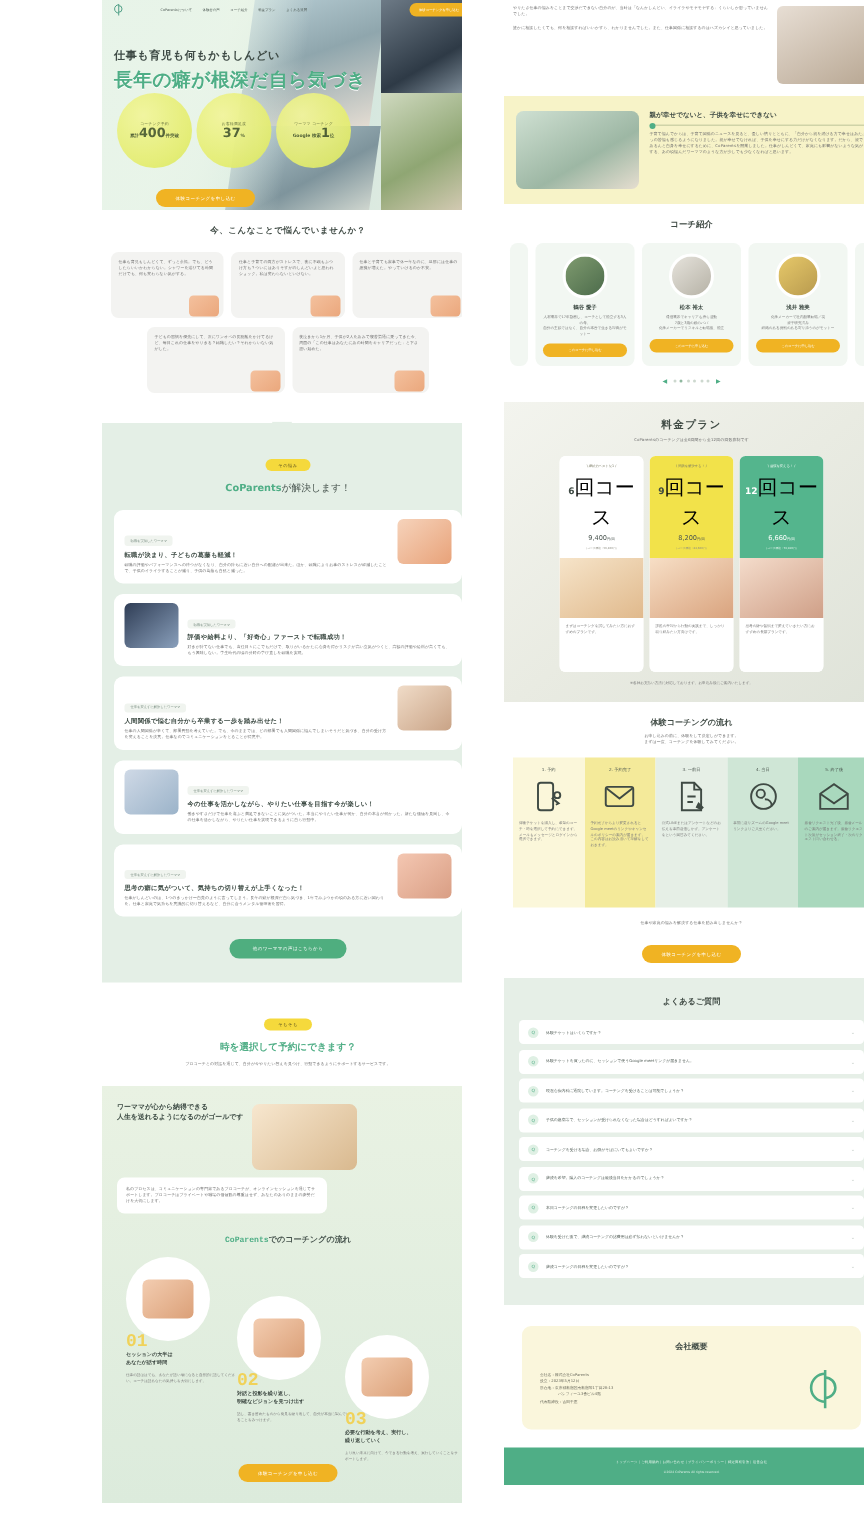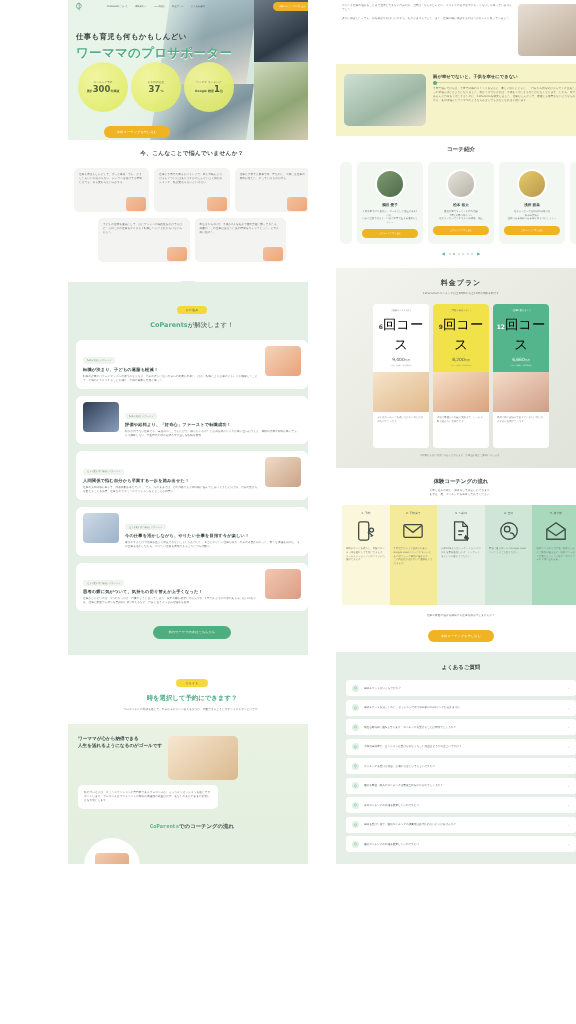--- a/index.html
+++ b/index.html
@@ -1,20 +1,20 @@
 <!DOCTYPE html>
 <html lang="ja"><head>
 <meta charset="utf-8">
 <title>CoParents LP</title>
 <style>
   *{box-sizing:border-box;margin:0;padding:0;}
   html,body{width:576px;height:1024px;overflow:hidden;background:#ffffff;
     font-family:"DejaVu Sans","Liberation Sans",sans-serif;}
   .page{position:relative;width:576px;height:1024px;background:#ffffff;}
-  .col{position:absolute;top:0;width:280px;height:864px;overflow:hidden;padding-left:40px;}
+  .col{position:absolute;top:0;width:280px;height:1024px;overflow:hidden;padding-left:40px;}
   .colL{left:28px;}
   .colR{left:296px;}
   .center{text-align:center;}
   .tiny{font-size:2.6px;line-height:1.55;color:#6d6d6d;letter-spacing:.1px;}
   .tiny2{font-size:2.4px;line-height:1.5;color:#7a7a7a;}
   .badge{display:inline-block;background:#f5d93c;color:#5d5320;font-size:2.8px;
     padding:2px 9px;border-radius:9px;letter-spacing:.4px;}
   .btn-y{display:inline-block;background:#f0b323;color:#fff;font-size:3px;
     padding:4px 13px;border-radius:20px;letter-spacing:.3px;}
   .btn-g{display:inline-block;background:#4fae7f;color:#fff;font-size:3px;
@@ -233,27 +233,27 @@
           <span>体験者の声</span>
           <span>コーチ紹介</span>
           <span>料金プラン</span>
           <span>よくある質問</span>
         </div>
         <span class="navcta">体験コーチングを申し込む</span>
       </div>
 
       <div class="hero-txt">
         <div class="h-sub">仕事も育児も何もかもしんどい</div>
-        <div class="h-main">ワーママのプロサポーター</div>
+        <div class="h-main">長年の癖が根深だ自ら気づき</div>
       </div>
 
       <div class="circles">
         <div class="circ">
           <span class="c1">コーチング予約</span>
-          <span class="c2"><small>累計</small><span>300</span><small>件突破</small></span>
+          <span class="c2"><small>累計</small><span>400</span><small>件突破</small></span>
         </div>
         <div class="circ">
           <span class="c1">お客様満足度</span>
           <span class="c2"><span>37</span><small>%</small></span>
         </div>
         <div class="circ">
           <span class="c1">ワーママ コーチング</span>
           <span class="c2"><small>Google 検索</small><span>1</span><small>位</small></span>
         </div>
       </div>
@@ -371,20 +371,29 @@
         </h3>
         <div class="stepswrap">
           <div class="step s1">
             <div class="dot">
                 <i></i>
               </div>
             <div class="num">01</div>
             <h4 style="white-space:pre-line">セッションの大半は
 あなたが話す時間</h4>
             <div class="tiny2">仕事の話ははでも、あなたが話い場になると自然的に話してください。コーチは話あなたの気持ちを大切にします。</div>
+          </div>
+          <div class="step s2">
+            <div class="dot">
+                <i></i>
+              </div>
+            <div class="num">02</div>
+            <h4 style="white-space:pre-line">対話と投影を繰り返し、
+明確なビジョンを見つけ出す</h4>
+            <div class="tiny2">話し、書き留めたものから発見を繰り返して、自分が本当に望んでいることをみつけます。</div>
           </div>
           <div class="step s3">
             <div class="dot">
                 <i></i>
               </div>
             <div class="num">03</div>
             <h4 style="white-space:pre-line">必要な行動を考え、実行し、
 繰り返していく</h4>
             <div class="tiny2">より良い未来に向けて、今できる行動を考え、実行していくことをサポートします。</div>
           </div>

